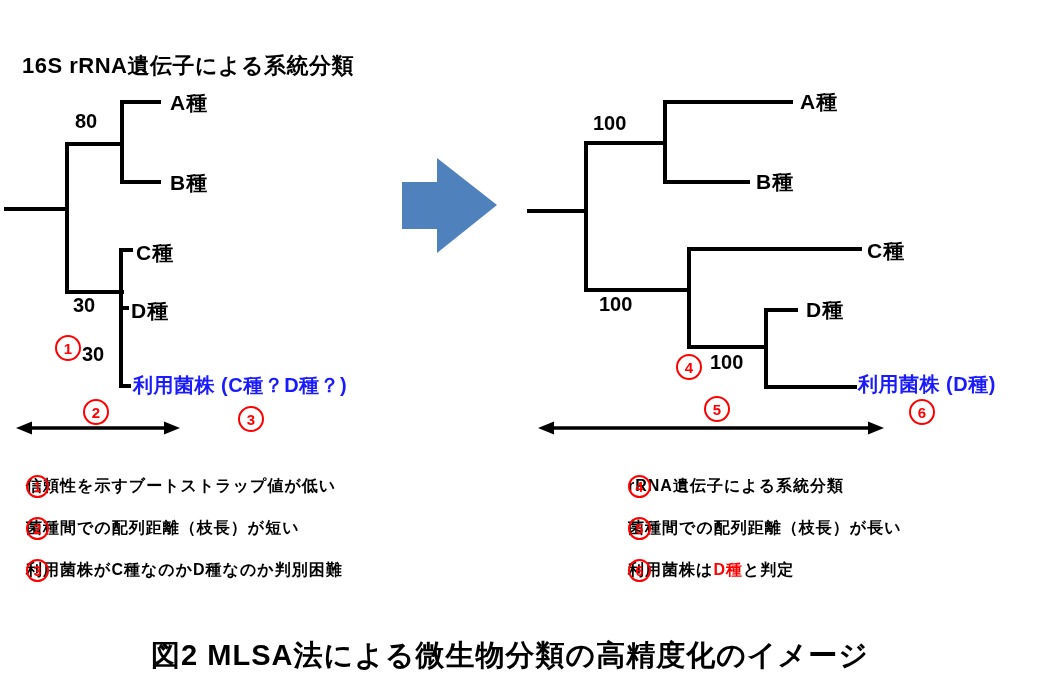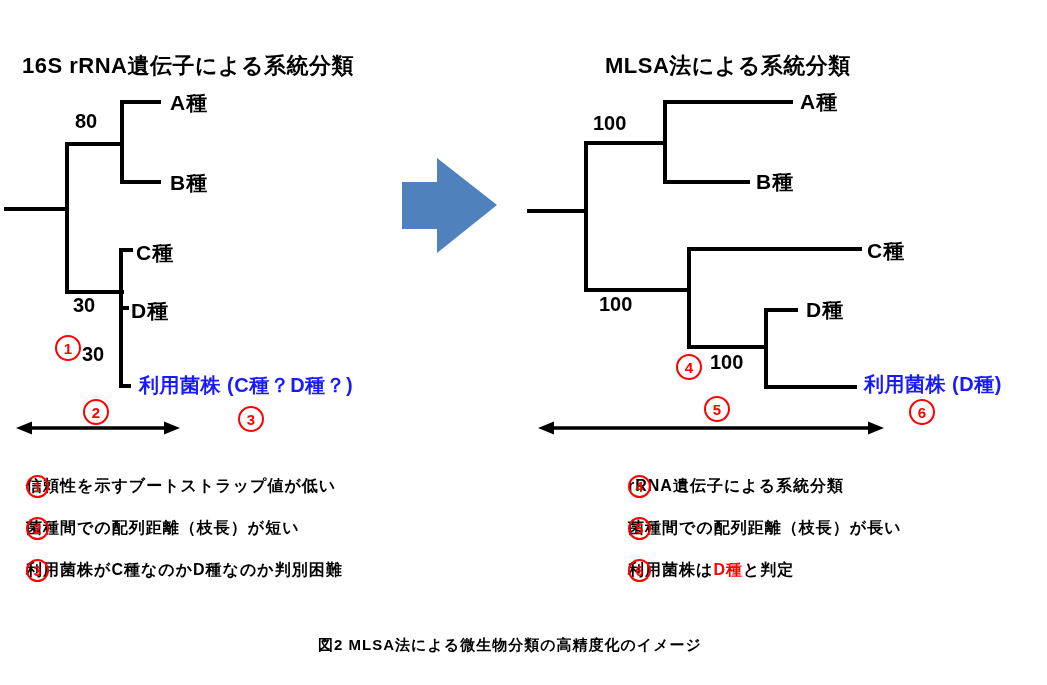--- a/index.html
+++ b/index.html
@@ -9,34 +9,34 @@
   .stage{
     position:relative; width:1047px; height:685px; background:#ffffff;
     font-family:"Liberation Sans", sans-serif; font-weight:700; color:#000;
     overflow:hidden;
   }
   .abs{position:absolute; white-space:nowrap;}
   .ln{position:absolute; background:var(--line); display:block;}
   .panel-title{font-size:22px; letter-spacing:0.5px;}
   .taxon{font-size:21px; letter-spacing:1px;}
   .bsval{font-size:20px;text-align:right;}
-  .strain{font-size:20px; color:var(--blue); letter-spacing:0.5px;margin-left:6px;}
+  .strain{font-size:20px; color:var(--blue); letter-spacing:0.5px;}
   .marker{
     position:absolute; box-sizing:border-box; border:2px solid var(--red);
     border-radius:50%; color:var(--red); display:flex; align-items:center;
     justify-content:center; background:transparent;
   }
   .marker.tree{width:26px; height:26px; font-size:15px;}
   .marker.note{width:23px; height:23px; font-size:14px; flex:0 0 23px;}
   .note-row{position:absolute; display:flex; align-items:center; gap:15px;}
   .note-text{font-size:16px; letter-spacing:1px; white-space:nowrap;}
   .note-em{color:var(--red);}
   .caption{
     position:absolute; left:0; top:636; width:1020px; text-align:center;
-    font-size:15px; letter-spacing:1px; top:636px;
+    font-size:29px; letter-spacing:1px; top:636px;
   }
   svg{position:absolute; display:block;}
 </style>
 </head>
 <body>
 
 <div class="stage">
 
   <div class="abs panel-title" style="left:22px; top:51px;">16S rRNA遺伝子による系統分類</div>
 
@@ -76,21 +76,20 @@
       <line x1="12" y1="9" x2="156" y2="9" stroke="currentColor" stroke-width="3.5"></line>
       <polygon points="2,9 18,2.5 18,15.5" fill="currentColor"></polygon>
       <polygon points="166,9 150,2.5 150,15.5" fill="currentColor"></polygon>
     </svg>
   </div>
 
   <svg style="left:402px; top:158px; color:var(--arrow);" width="95" height="95" viewBox="0 0 95 95">
     <polygon points="0,24 35,24 35,0 95,47 35,95 35,71 0,71" fill="currentColor"></polygon>
   </svg>
 
-  <div class="abs panel-title" style="left:605px; top:51px;">MLSA法による系統分類</div>
 
   <div>
     <i class="ln" style="left:527px; top:209px; width:60px;  height:4px;"></i>
     <i class="ln" style="left:584px; top:141px; width:4px;   height:151px;"></i>
     <i class="ln" style="left:584px; top:141px; width:83px;  height:4px;"></i>
     <i class="ln" style="left:663px; top:100px; width:4px;   height:84px;"></i>
     <i class="ln" style="left:663px; top:100px; width:130px; height:4px;"></i>
     <i class="ln" style="left:663px; top:180px; width:87px;  height:4px;"></i>
     <i class="ln" style="left:584px; top:288px; width:107px; height:4px;"></i>
     <i class="ln" style="left:687px; top:247px; width:4px;   height:102px;"></i>

